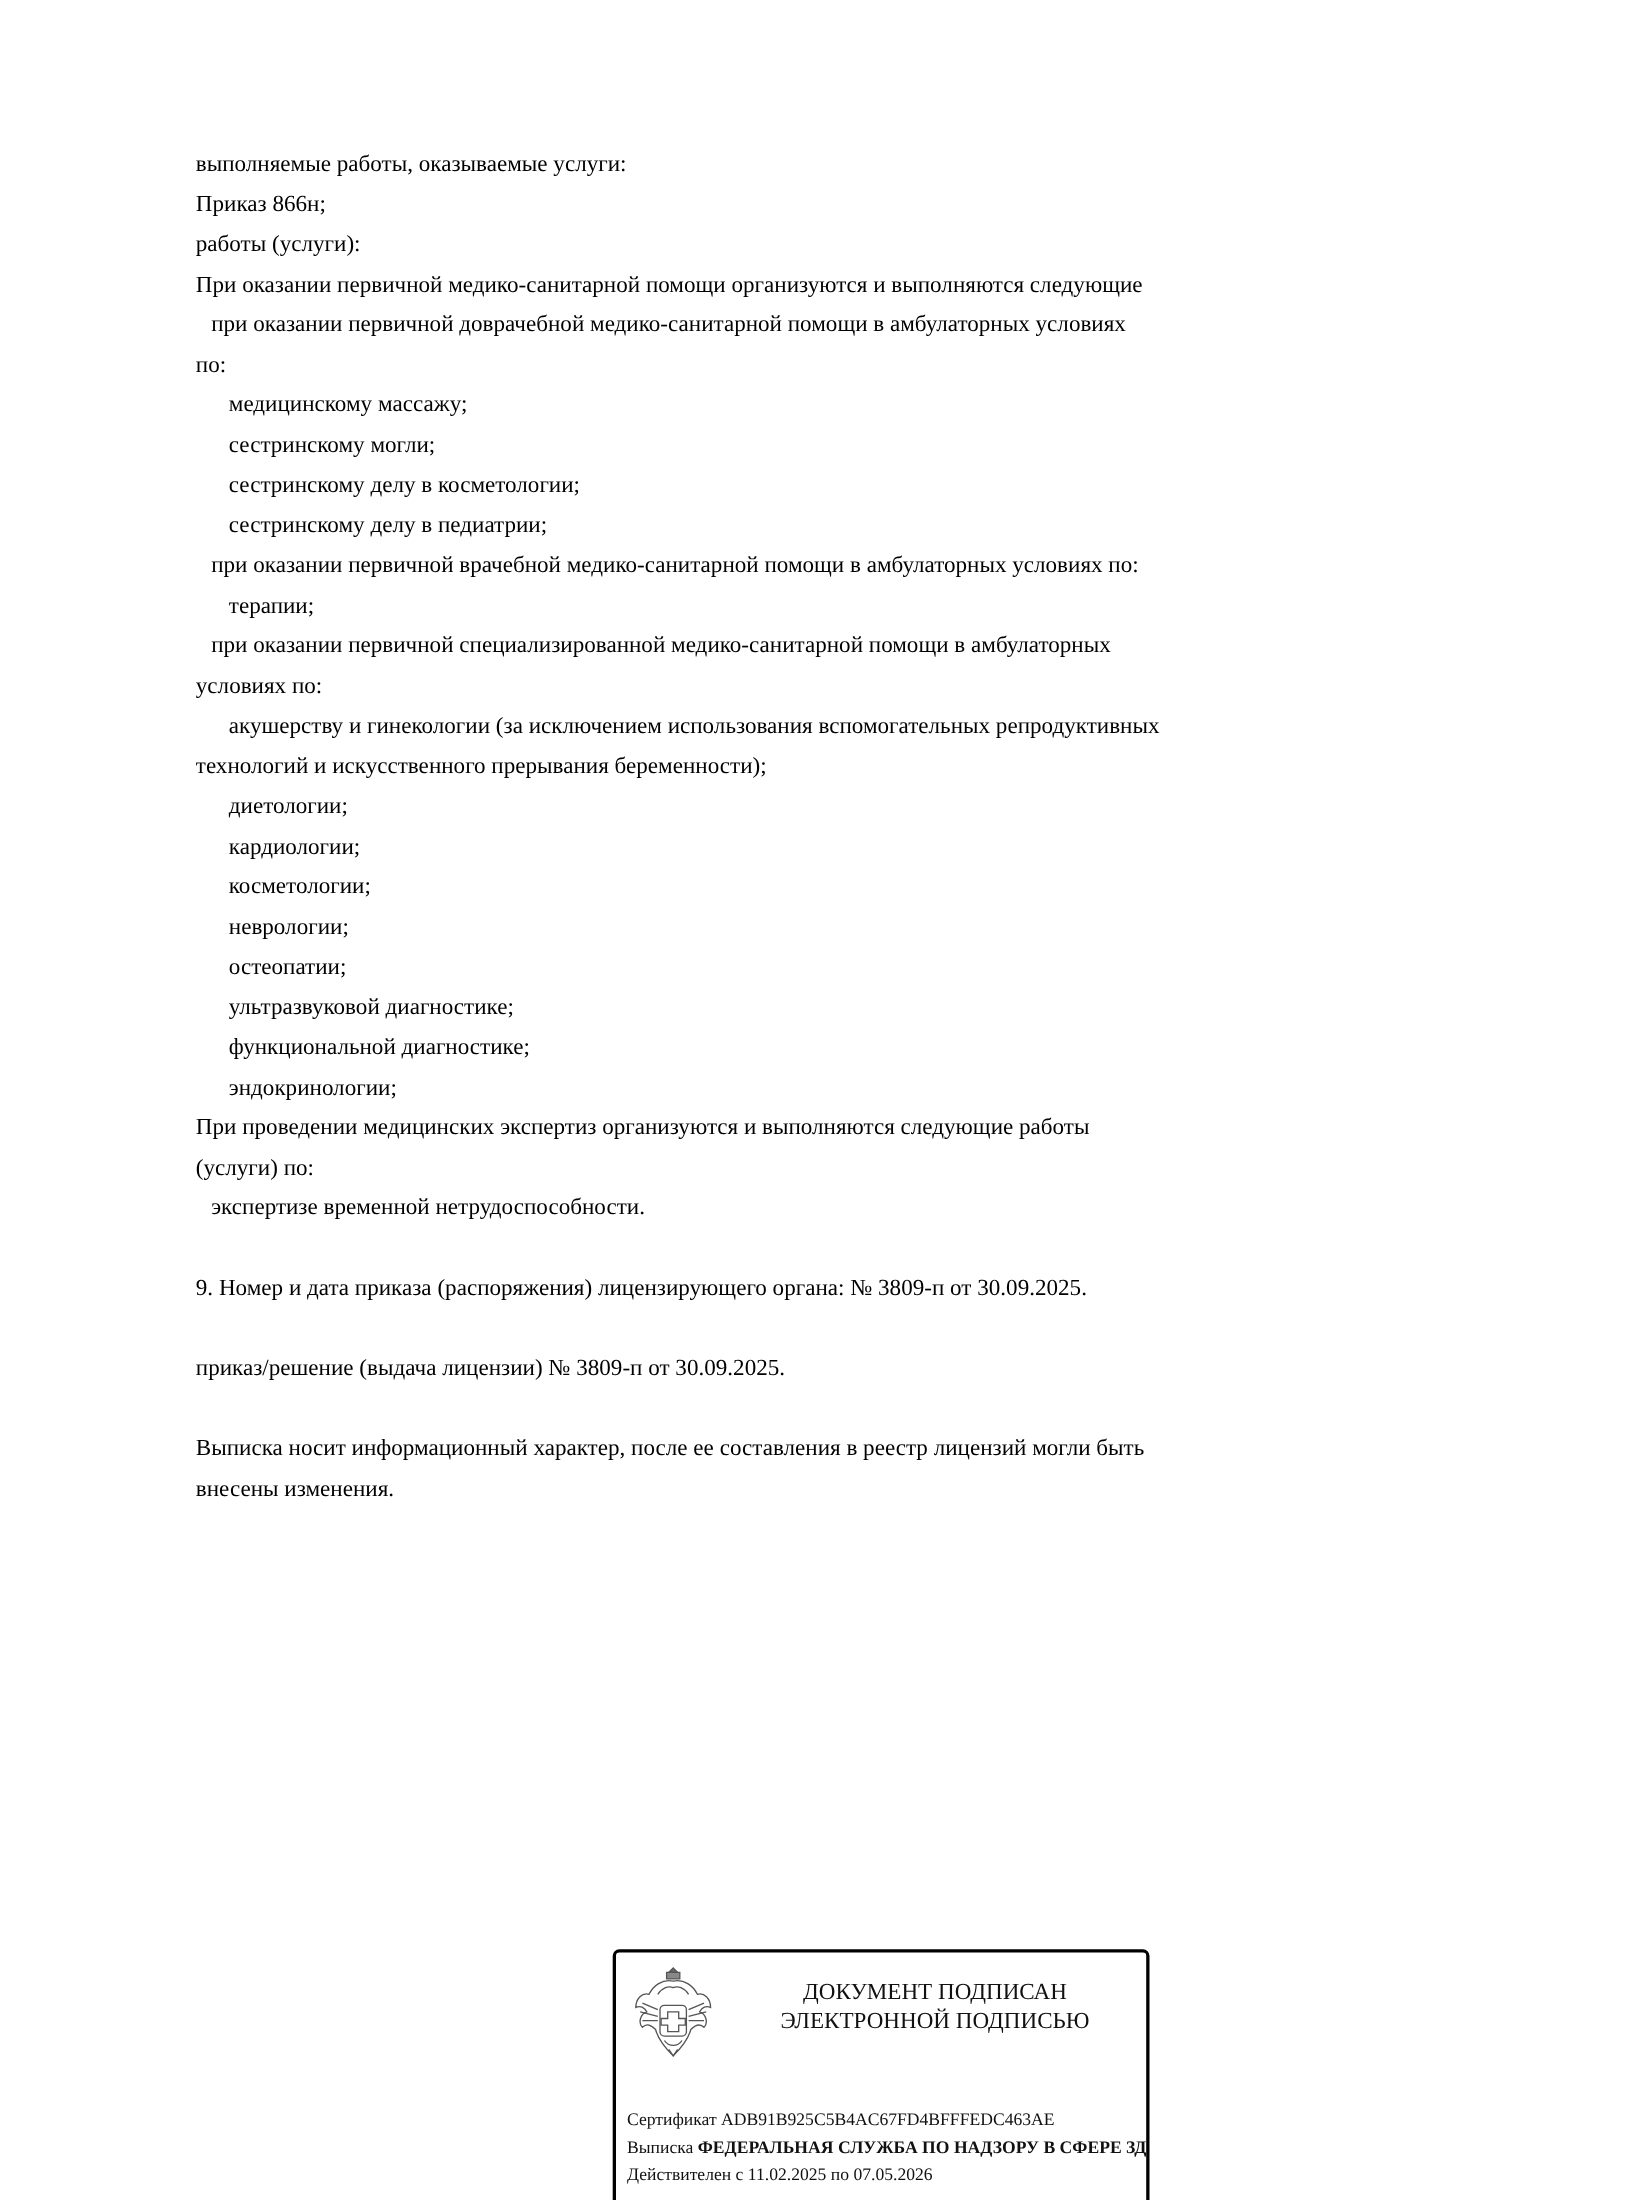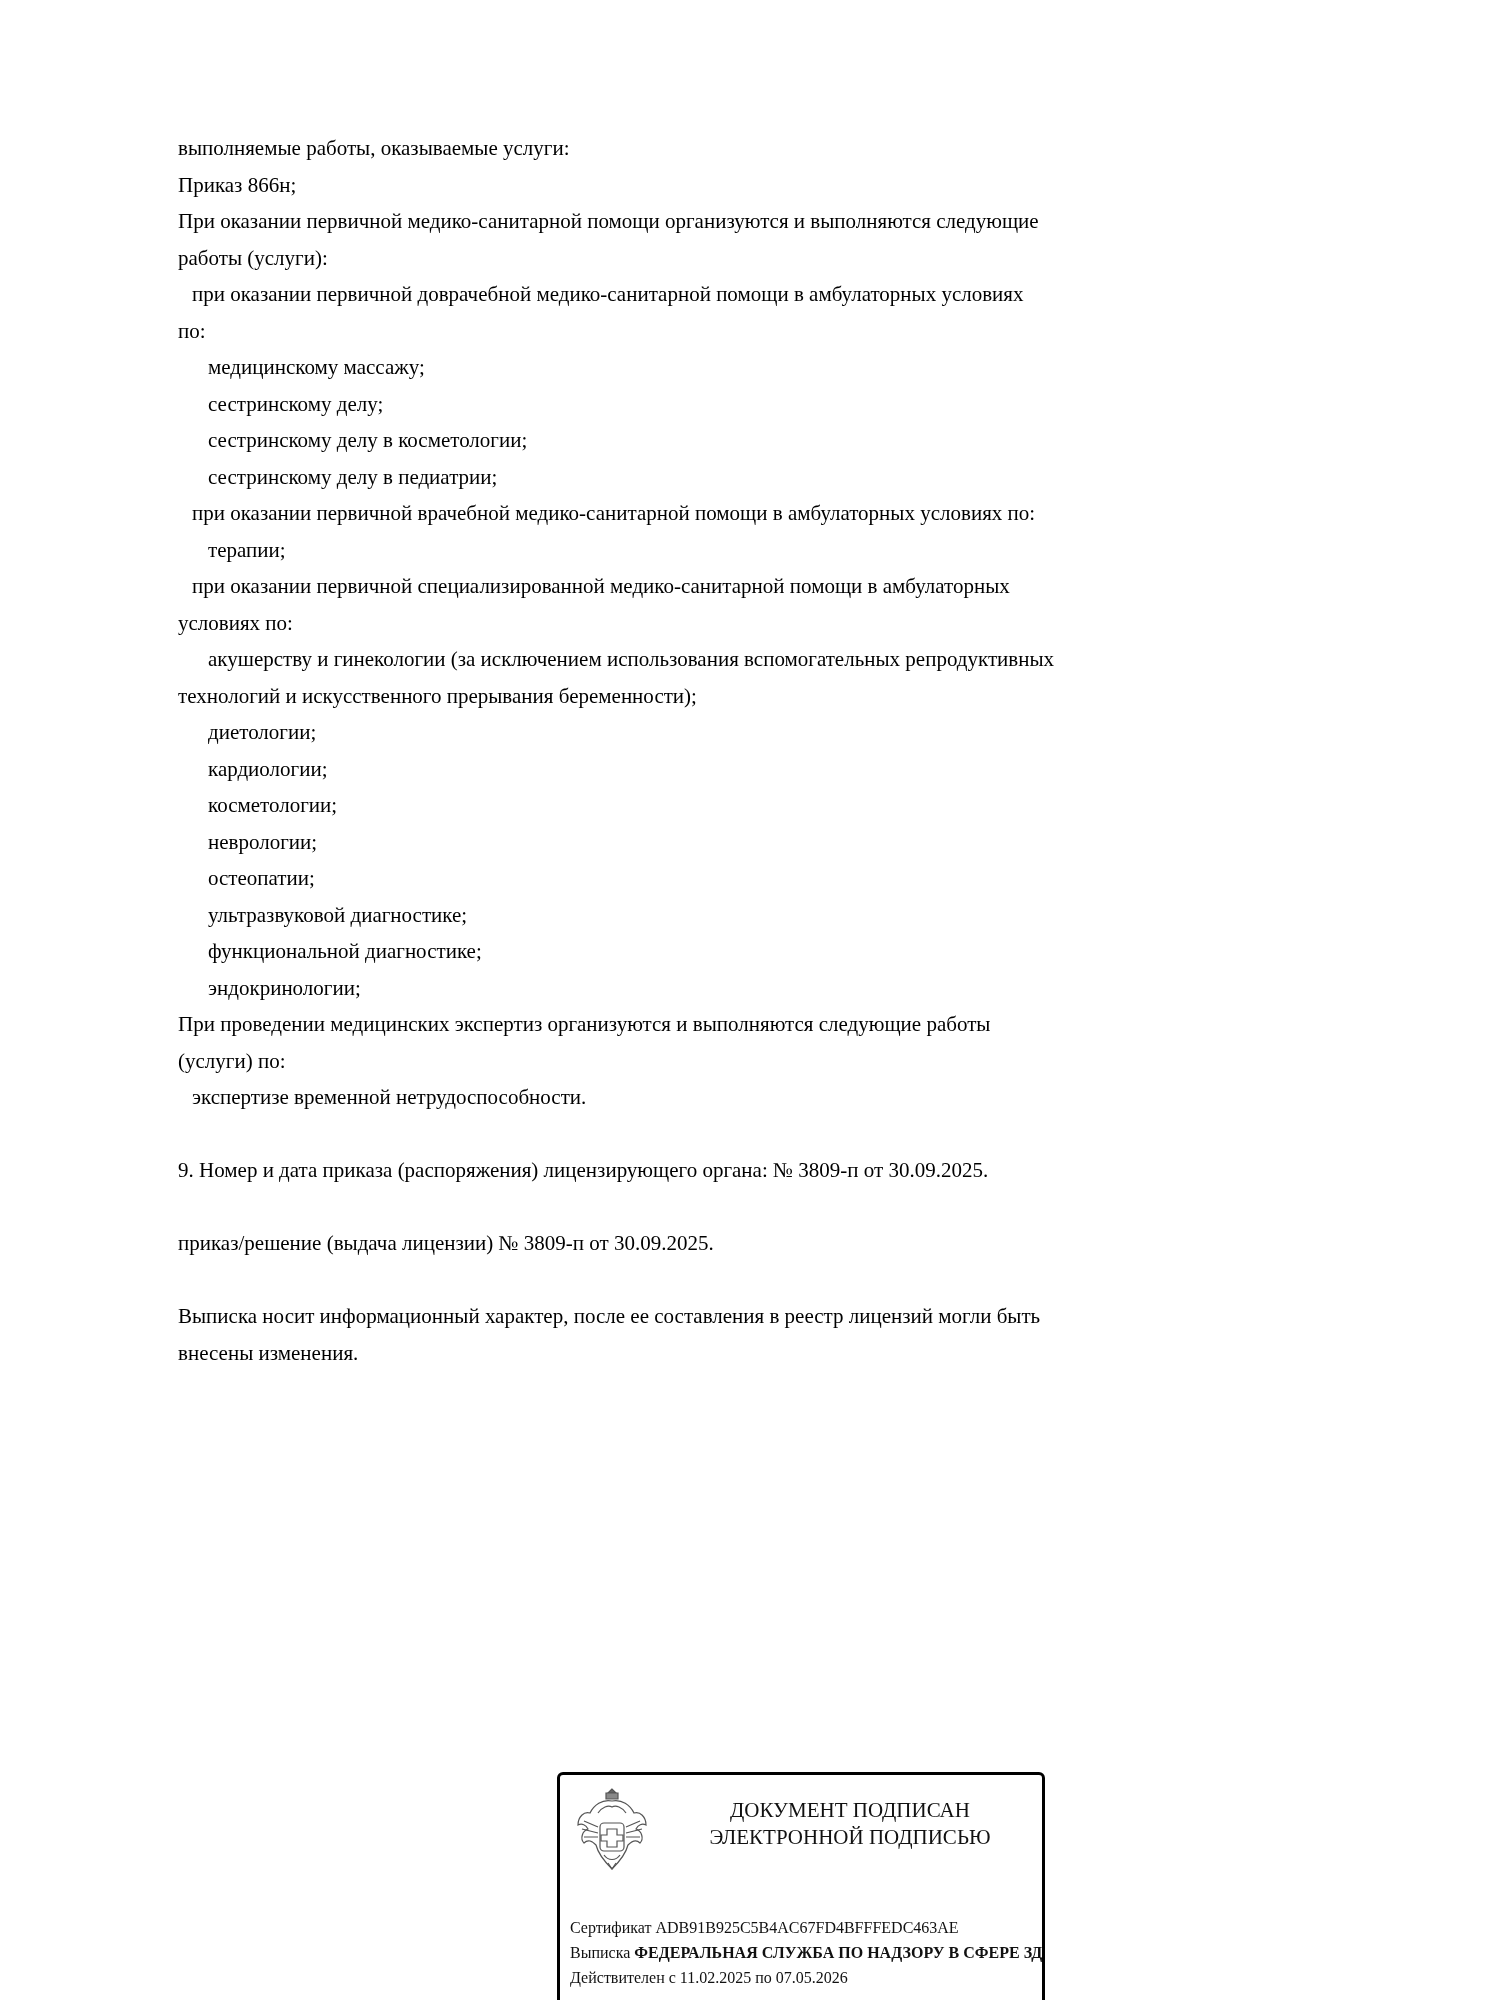--- a/index.html
+++ b/index.html
@@ -17,26 +17,26 @@
   .stamp-info { position:absolute; left:10px; top:140px; font-size:16px; line-height:25px;
                 white-space:nowrap; color:#111; }
   .stamp-info b { font-weight:bold; }
 </style>
 </head>
 <body>
 
 <div class="page" id="doc">
     <div class="line">выполняемые работы, оказываемые услуги:</div>
     <div class="line">Приказ 866н;</div>
+    <div class="line">работы (услуги):</div>
     <div class="line">При оказании первичной медико-санитарной помощи организуются и выполняются следующие</div>
-    <div class="line">работы (услуги):</div>
     <div class="line ind1">при оказании первичной доврачебной медико-санитарной помощи в амбулаторных условиях</div>
     <div class="line">по:</div>
     <div class="line ind2">медицинскому массажу;</div>
-    <div class="line ind2">сестринскому делу;</div>
+    <div class="line ind2">сестринскому могли;</div>
     <div class="line ind2">сестринскому делу в косметологии;</div>
     <div class="line ind2">сестринскому делу в педиатрии;</div>
     <div class="line ind1">при оказании первичной врачебной медико-санитарной помощи в амбулаторных условиях по:</div>
     <div class="line ind2">терапии;</div>
     <div class="line ind1">при оказании первичной специализированной медико-санитарной помощи в амбулаторных</div>
     <div class="line">условиях по:</div>
     <div class="line ind2">акушерству и гинекологии (за исключением использования вспомогательных репродуктивных</div>
     <div class="line">технологий и искусственного прерывания беременности);</div>
     <div class="line ind2">диетологии;</div>
     <div class="line ind2">кардиологии;</div>

